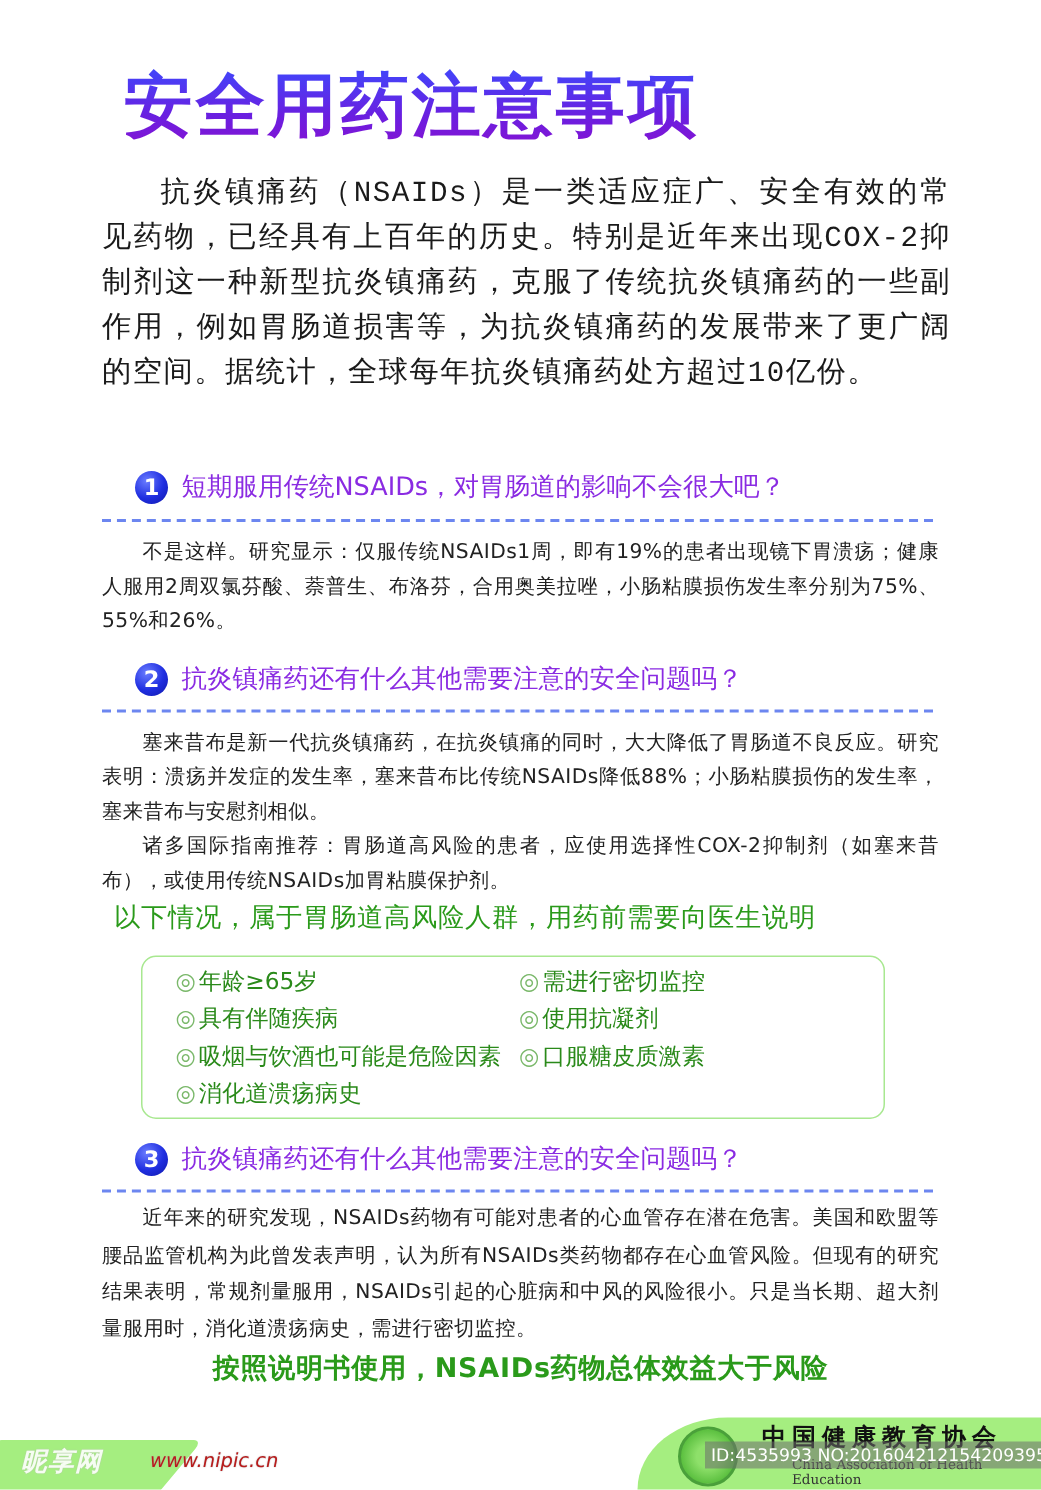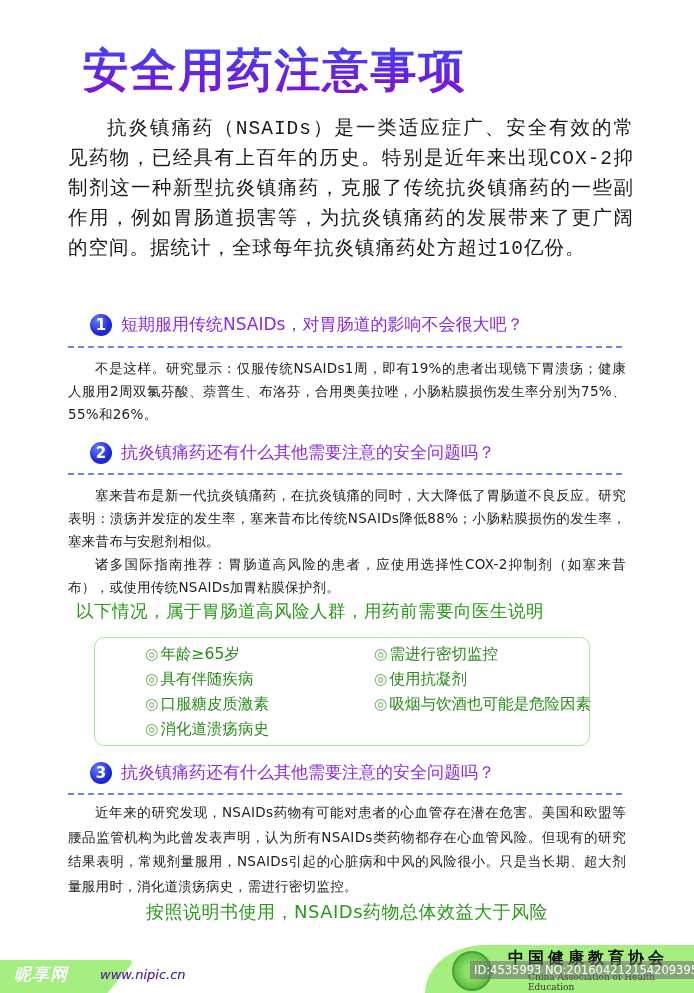--- a/index.html
+++ b/index.html
@@ -29,27 +29,27 @@
     position: absolute; left: 68px; width: 558px; font-size: 13.5px; line-height: 23px; color: #222;
     text-align: justify; letter-spacing: 0.3px;
   }
   .para p { margin: 0; text-indent: 2em; }
   .greenhead { position: absolute; left: 76px; top: 599px; color: #2a9a1a; font-size: 17.5px; letter-spacing: 0.5px; }
   .riskbox {
     position: absolute; left: 94px; top: 637px; width: 494px; height: 107px;
     border: 1.5px solid #a8e890; border-radius: 10px;
   }
   .riskgrid { position: absolute; left: 22px; top: 4px; display: grid; grid-template-columns: 229px 260px; row-gap: 0; }
-  .riskitem { color: #2a8a1a; font-size: 15.5px; line-height: 25px; white-space: nowrap; margin-left: 28px; }
+  .riskitem { color: #2a8a1a; font-size: 15.5px; line-height: 25px; white-space: nowrap; }
   .riskitem .bullet { color: #7ab86a; margin-right: 2px; }
-  .conclusion { position: absolute; left: 0; top: 900px; width: 694px; text-align: center; color: #2a9a1a; font-weight: normal; font-size: 18px; letter-spacing: 0.5px; }
+  .conclusion { position: absolute; left: 0; top: 900px; width: 694px; text-align: center; color: #2a9a1a; font-weight: bold; font-size: 18px; letter-spacing: 0.5px; }
   .footer-left { position: absolute; left: -30px; top: 960px; width: 140px; height: 60px; background: #a5ee80; transform: skewX(-40deg); border-radius: 6px; }
   .footer-right { position: absolute; left: 425px; top: 945px; width: 300px; height: 70px; background: #a5ee80; border-top-left-radius: 60px 48px; }
   .wm-left { position: absolute; left: 14px; top: 963px; color: #fff; font-size: 17px; font-style: italic; font-weight: bold; opacity: 0.9; letter-spacing: 1px; text-shadow: 0 0 1px #bbb; }
-  .wm-url { position: absolute; left: 100px; top: 967px; color: #4c1d95; font-size: 13px; font-style: italic; text-shadow: 0 0 1px #aaa; }
+  .wm-url { position: absolute; left: 100px; top: 967px; color: #b91c1c; font-size: 13px; font-style: italic; text-shadow: 0 0 1px #aaa; }
   .logo { position: absolute; left: 452px; top: 951px; width: 36px; height: 36px; border-radius: 50%; border: 2px solid #4aa03a; background: radial-gradient(circle, #8ee06a 30%, #5cc040 70%); }
   .org-cn { position: absolute; left: 508px; top: 948px; font-family: Liberation Serif, serif; font-size: 16px; color: #111; letter-spacing: 4px; font-weight: bold; }
   .org-en { position: absolute; left: 528px; top: 972px; font-family: "DejaVu Serif", serif; font-size: 9px; color: #333; }
   .idbar { position: absolute; left: 470px; top: 961px; width: 224px; height: 18px; background: rgba(110,110,110,0.55); color: #fff; font-size: 11.5px; line-height: 18px; padding-left: 4px; box-sizing: border-box; white-space: nowrap; overflow: hidden; }
 </style>
 </head>
 <body>
 
 <div class="title">安全用药注意事项</div>
 
@@ -74,22 +74,22 @@
   <p>诸多国际指南推荐：胃肠道高风险的患者，应使用选择性COX-2抑制剂（如塞来昔布），或使用传统NSAIDs加胃粘膜保护剂。</p>
 </div>
 
 <div class="greenhead">以下情况，属于胃肠道高风险人群，用药前需要向医生说明</div>
 <div class="riskbox">
   <div class="riskgrid">
     <div class="riskitem"><span class="bullet">◎</span><span>年龄≥65岁</span></div>
     <div class="riskitem"><span class="bullet">◎</span><span>需进行密切监控</span></div>
     <div class="riskitem"><span class="bullet">◎</span><span>具有伴随疾病</span></div>
     <div class="riskitem"><span class="bullet">◎</span><span>使用抗凝剂</span></div>
+    <div class="riskitem"><span class="bullet">◎</span><span>吸烟与饮酒也可能是危险因素</span></div>
     <div class="riskitem"><span class="bullet">◎</span><span>口服糖皮质激素</span></div>
-    <div class="riskitem"><span class="bullet">◎</span><span>吸烟与饮酒也可能是危险因素</span></div>
     <div class="riskitem"><span class="bullet">◎</span><span>消化道溃疡病史</span></div>
   </div>
 </div>
 
 <div class="qhead" style="top:761px;">
   <span class="qnum">3</span>
   <span class="qtext">抗炎镇痛药还有什么其他需要注意的安全问题吗？</span>
 </div>
 <div class="dash" style="top:793px;"></div>
 <div class="para" style="top:800px; line-height:24.5px;">

